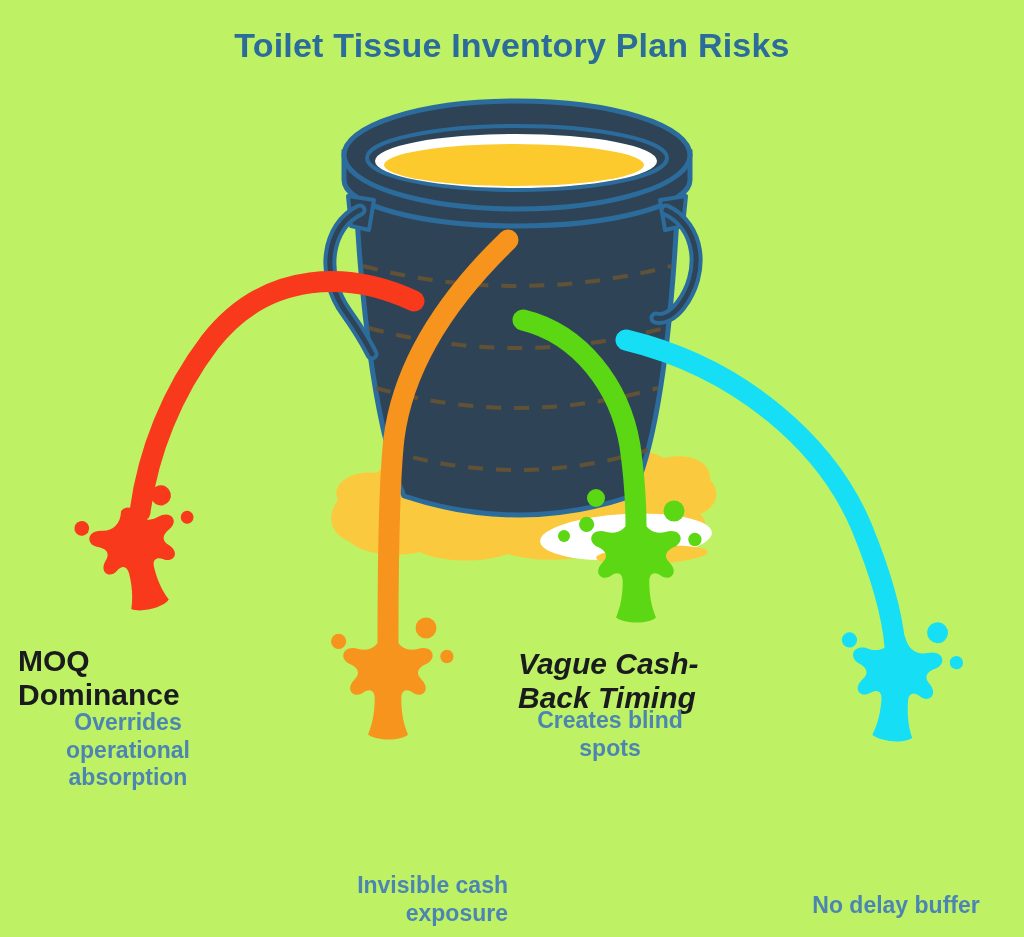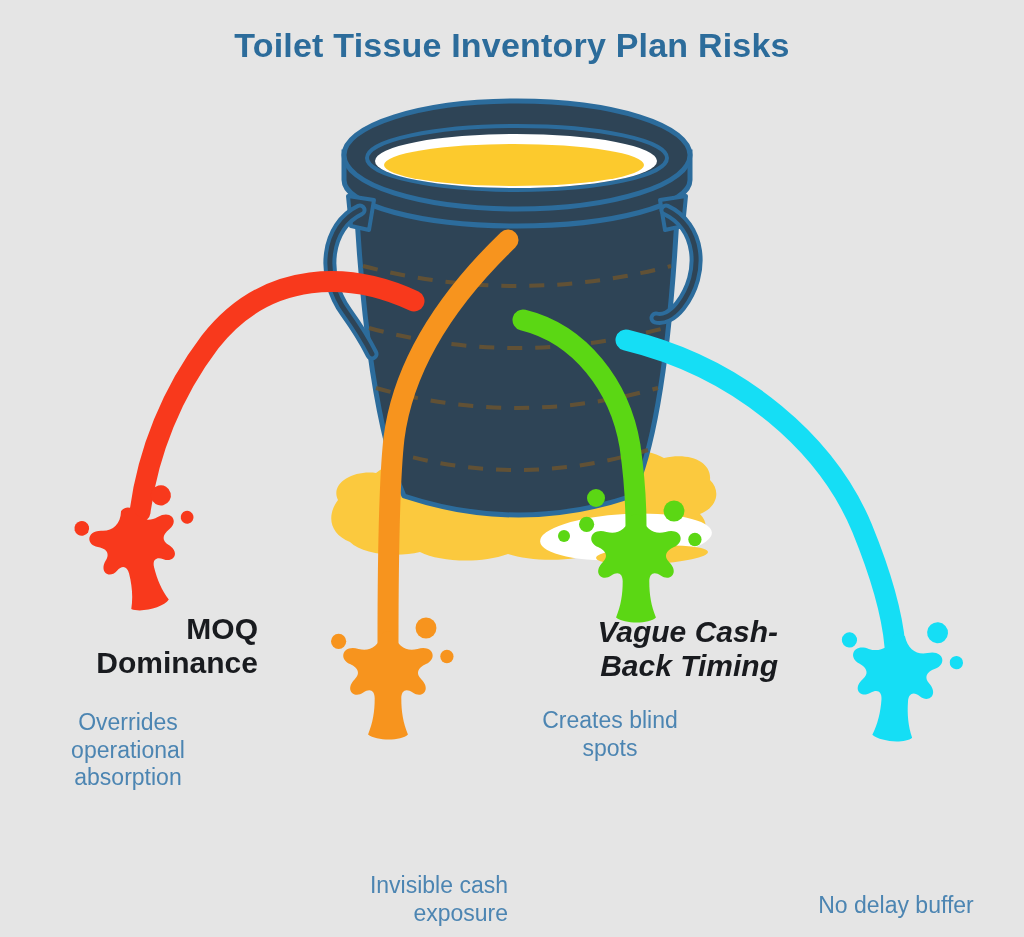--- a/index.html
+++ b/index.html
@@ -1,40 +1,41 @@
 <!DOCTYPE html>
 <html><head>
 <meta charset="utf-8">
 <style>
   html,body{margin:0;padding:0;background:#ffffff;}
   .canvas{
     position:relative;
     width:1024px;height:937px;
-    background:#e5e5e5;
+    background:#bef264;
     overflow:hidden;
     font-family:"Liberation Sans", sans-serif;
   }
   .canvas svg.art{position:absolute;left:0;top:0;}
   .page-title{
     position:absolute;top:26px;left:0;width:1024px;
     text-align:center;
     font-size:34px;font-weight:700;letter-spacing:.2px;
     color:#2c6c9b;
   }
   .risk-label{
     position:absolute;
-    text-align:right;
+    text-align:left;
     font-size:30px;font-weight:700;line-height:1.14;
     color:#191b1f;
     white-space:pre-line;
+    margin-top:32px;
   }
   .risk-desc{
     position:absolute;
     text-align:center;
-    font-size:23px;font-weight:400;line-height:1.2;
+    font-size:23px;font-weight:700;line-height:1.2;
     color:#4c85b2;
     white-space:pre-line;
   }
 </style>
 </head>
 <body>
 
 <div class="canvas">
 
   <svg class="art" width="1024" height="937" viewBox="0 0 1024 937">

